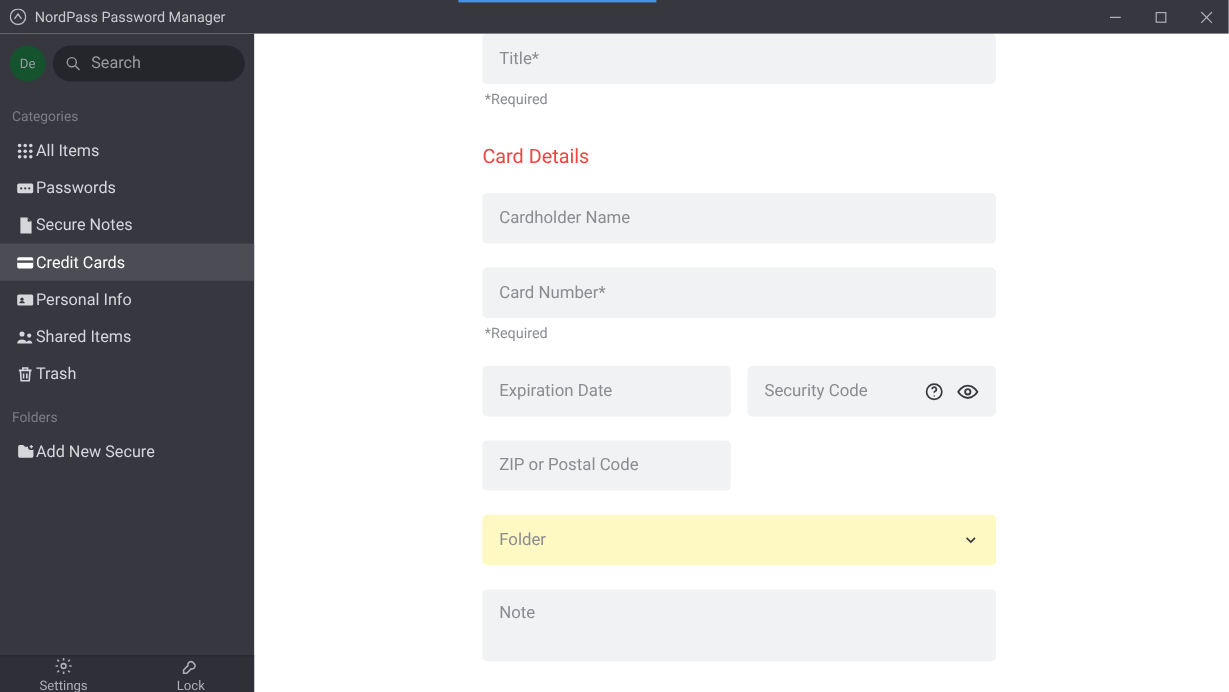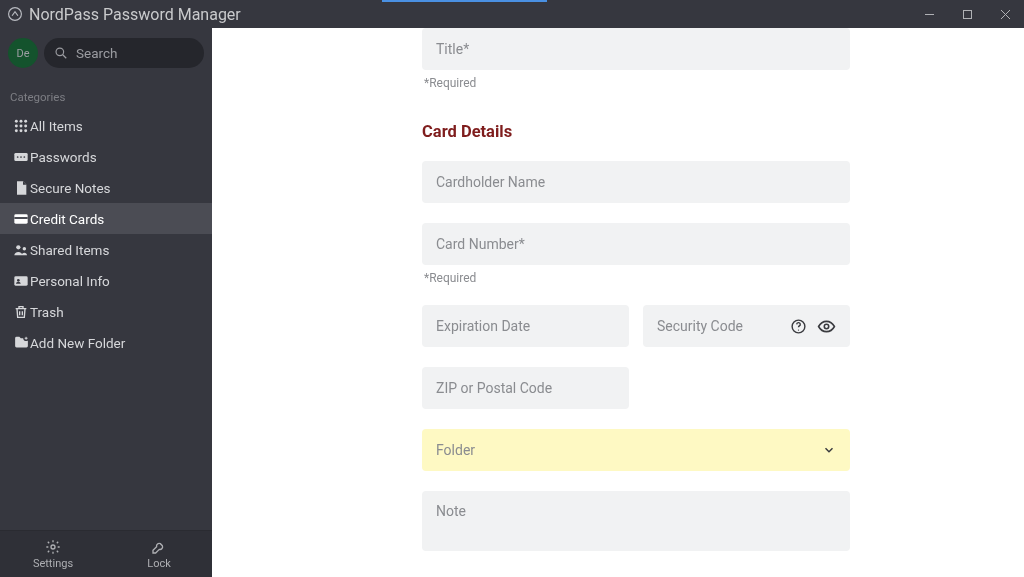--- a/index.html
+++ b/index.html
@@ -3,21 +3,21 @@
 <meta charset="utf-8">
 <style>
   * { margin: 0; padding: 0; box-sizing: border-box; font-family: -apple-system, BlinkMacSystemFont, "Segoe UI", Roboto, Arial, sans-serif; }
   html, body { width: 1024px; height: 577px; overflow: hidden; background: #fff; }
   .titlebar {
     height: 28px;
     background: #36373f;
     display: flex;
     align-items: center;
     color: #c9cacc;
-    font-size: 16px;
+    font-size: 12px;
     padding-left: 8px;
     position: relative;
   }
   .titlebar .logo { width: 14px; height: 14px; margin-right: 7px; display:flex; align-items:center; justify-content:center;}
   .titlebar .accent {
     position: absolute;
     top: 0; left: 382px; width: 165px; height: 2px;
     background: #4a90e2;
   }
   .win-controls { margin-left: auto; display: flex; }
@@ -50,48 +50,48 @@
   .side-section-label {
     font-size: 11.5px; color:#7d7e84; padding: 14px 10px 6px 10px;
   }
   .nav-item {
     height: 31px; display:flex; align-items:center; gap:0;
     padding: 0 12px; color:#d6d7da; cursor:pointer;
   }
   .nav-item.active { background:#4b4c54; color:#ffffff; }
   .nav-item .ico { width:18px; display:flex; align-items:center; justify-content:center; color:inherit; }
   .side-bottom {
-    margin-top:auto; height:47px; background:#2f3037;
+    margin-top:auto; height:31px; background:#2f3037;
     display:flex; align-items:stretch; border-top:1px solid #2a2b31;
   }
   .bbtn {
     flex:1; display:flex; flex-direction:column; align-items:center; justify-content:center;
     gap:2px; color:#aeafb3; font-size:11px; cursor:pointer;
   }
   .bbtn .ico { height:16px; display:flex; align-items:center; justify-content:center; }
 
   .main {
-    flex:1; background:#fff; overflow:auto; padding: 0 0 20px 0; margin-left: 20px;
+    flex:1; background:#fff; overflow:auto; padding: 0 0 20px 0;
   }
   .form-col {
     width: 428px; margin-left: 190px; padding-top: 0px;
   }
   .field {
     height: 42px; background:#f1f2f3; border-radius:4px;
     display:flex; align-items:center; padding: 0 14px;
     margin-top: 20px;
   }
   .field.first { margin-top: 0; }
   .field input {
     border:none; background:transparent; outline:none; width:100%;
     font-size:14px; color:#333;
   }
   .field input::placeholder { color:#8a8c90; }
   .helper { font-size:12px; color:#8a8c90; margin-top:6px; padding-left:2px; }
-  .section-title { font-size:16.5px; font-weight:700; color:#7f1d1d; margin-top:32px; }
+  .section-title { font-size:16.5px; font-weight:400; color:#ef4444; margin-top:32px; }
   .row2 { display:flex; gap:14px; margin-top:20px; }
   .row2 .field { margin-top:0; }
   .row2 .field.exp { flex: 1 1 49%; }
   .row2 .field.sec { flex: 1 1 49%; display:flex; align-items:center;justify-content:flex-end; }
   .sec-icons { margin-left:auto; display:flex; align-items:center; gap:10px; color:#3a3b3f; }
   .field.half { width: 207px; }
   .select-field {
     height: 42px; background:#fef9c3; border-radius:4px;
     display:flex; align-items:center; padding: 0 14px; margin-top:20px;
     color:#8a8c90; font-size:14px; cursor:pointer; justify-content:space-between;
@@ -191,56 +191,57 @@
         <svg width="16" height="16" viewBox="0 0 24 24" fill="#ffffff">
             <rect x="2" y="5" width="20" height="14" rx="2"></rect>
             <rect x="2" y="9" width="20" height="3" fill="#4b4c54"></rect>
           </svg>
       </span>
       <span>Credit Cards</span>
     </div>
     <div class="nav-item">
       <span class="ico">
         <svg width="16" height="16" viewBox="0 0 24 24" fill="#d6d7da">
+            <rect x="2" y="5" width="20" height="14" rx="2"></rect>
+            <circle cx="8" cy="11" r="2" fill="#36373f"></circle>
+            <path d="M4.5 16c0-1.6 1.6-2.8 3.5-2.8s3.5 1.2 3.5 2.8" fill="#36373f"></path>
+          </svg>
+      </span>
+      <span>Personal Info</span>
+    </div>
+    <div class="nav-item">
+      <span class="ico">
+        <svg width="16" height="16" viewBox="0 0 24 24" fill="#d6d7da">
             <circle cx="8" cy="8" r="3.2"></circle>
             <circle cx="17" cy="10" r="2.6"></circle>
             <path d="M2 20c0-3 2.7-5 6-5s6 2 6 5M13 20c0-2.4 1.8-4 4-4s4 1.6 4 4"></path>
           </svg>
       </span>
       <span>Shared Items</span>
     </div>
     <div class="nav-item">
       <span class="ico">
-        <svg width="16" height="16" viewBox="0 0 24 24" fill="#d6d7da">
-            <rect x="2" y="5" width="20" height="14" rx="2"></rect>
-            <circle cx="8" cy="11" r="2" fill="#36373f"></circle>
-            <path d="M4.5 16c0-1.6 1.6-2.8 3.5-2.8s3.5 1.2 3.5 2.8" fill="#36373f"></path>
-          </svg>
-      </span>
-      <span>Personal Info</span>
-    </div>
-    <div class="nav-item">
-      <span class="ico">
         <svg width="16" height="16" viewBox="0 0 24 24" fill="none" stroke="#d6d7da" stroke-width="2">
             <path d="M4 7h16M9 7V4h6v3M6 7l1 13h10l1-13M10 11v6M14 11v6"></path>
           </svg>
       </span>
       <span>Trash</span>
     </div>
 
+    <div class="side-section-label">Folders</div>
 
     <div class="nav-item">
       <span class="ico">
         <svg width="17" height="17" viewBox="0 0 24 24" fill="#d6d7da">
             <path d="M3 6a2 2 0 0 1 2-2h4l2 2h8a2 2 0 0 1 2 2v9a2 2 0 0 1-2 2H5a2 2 0 0 1-2-2z"></path>
             <circle cx="18.5" cy="6" r="4" fill="#36373f"></circle>
             <path d="M18.5 4v4M16.5 6h4" stroke="#d6d7da" stroke-width="1.4"></path>
           </svg>
       </span>
-      <span>Add New Folder</span>
+      <span>Add New Secure</span>
     </div>
 
     <div class="side-bottom">
       <div class="bbtn">
         <span class="ico">
           <svg width="16" height="16" viewBox="0 0 24 24" fill="none" stroke="#aeafb3" stroke-width="2">
               <circle cx="12" cy="12" r="3"></circle>
               <path d="M12 2v3M12 19v3M4.2 4.2l2.1 2.1M17.7 17.7l2.1 2.1M2 12h3M19 12h3M4.2 19.8l2.1-2.1M17.7 6.3l2.1-2.1"></path>
             </svg>
         </span>

